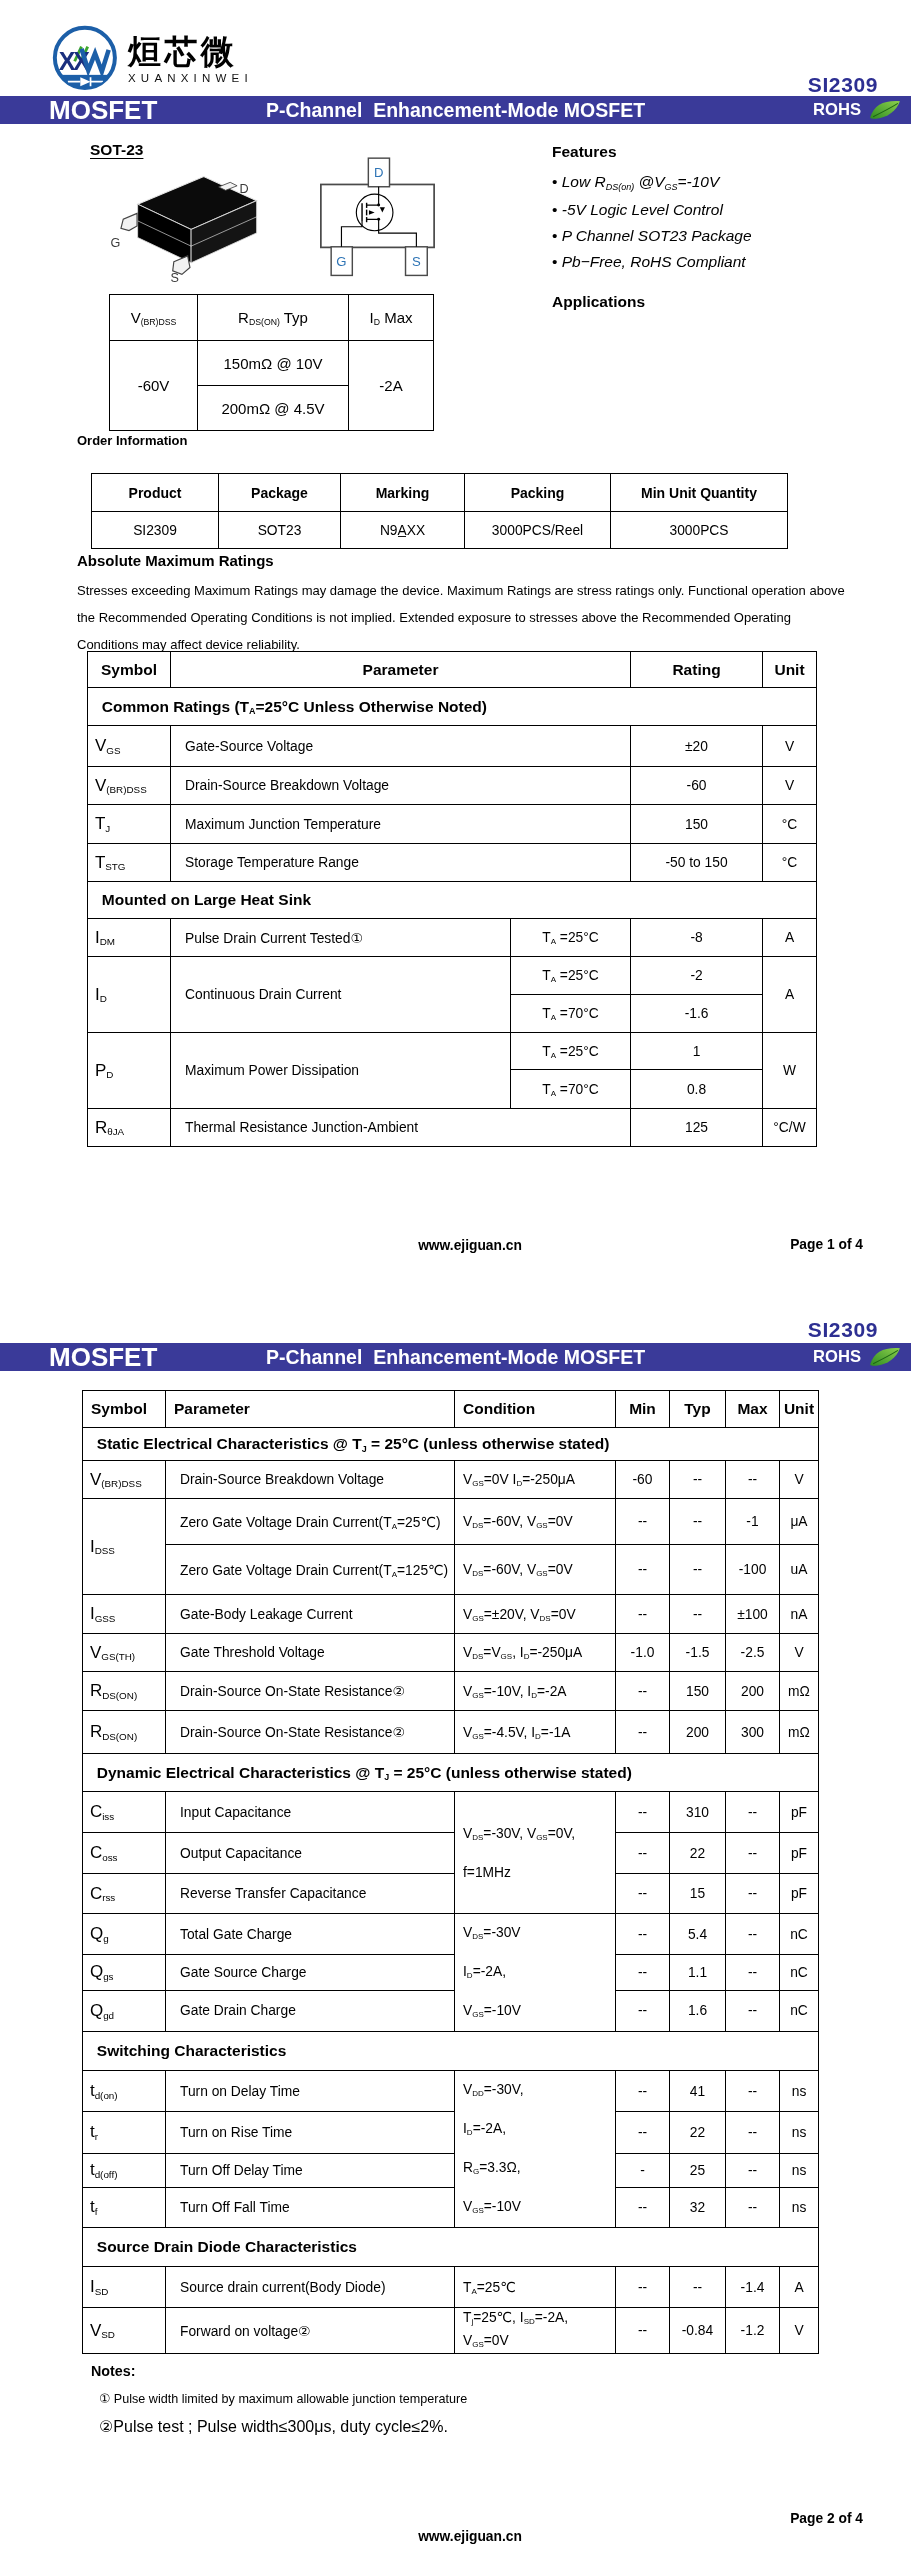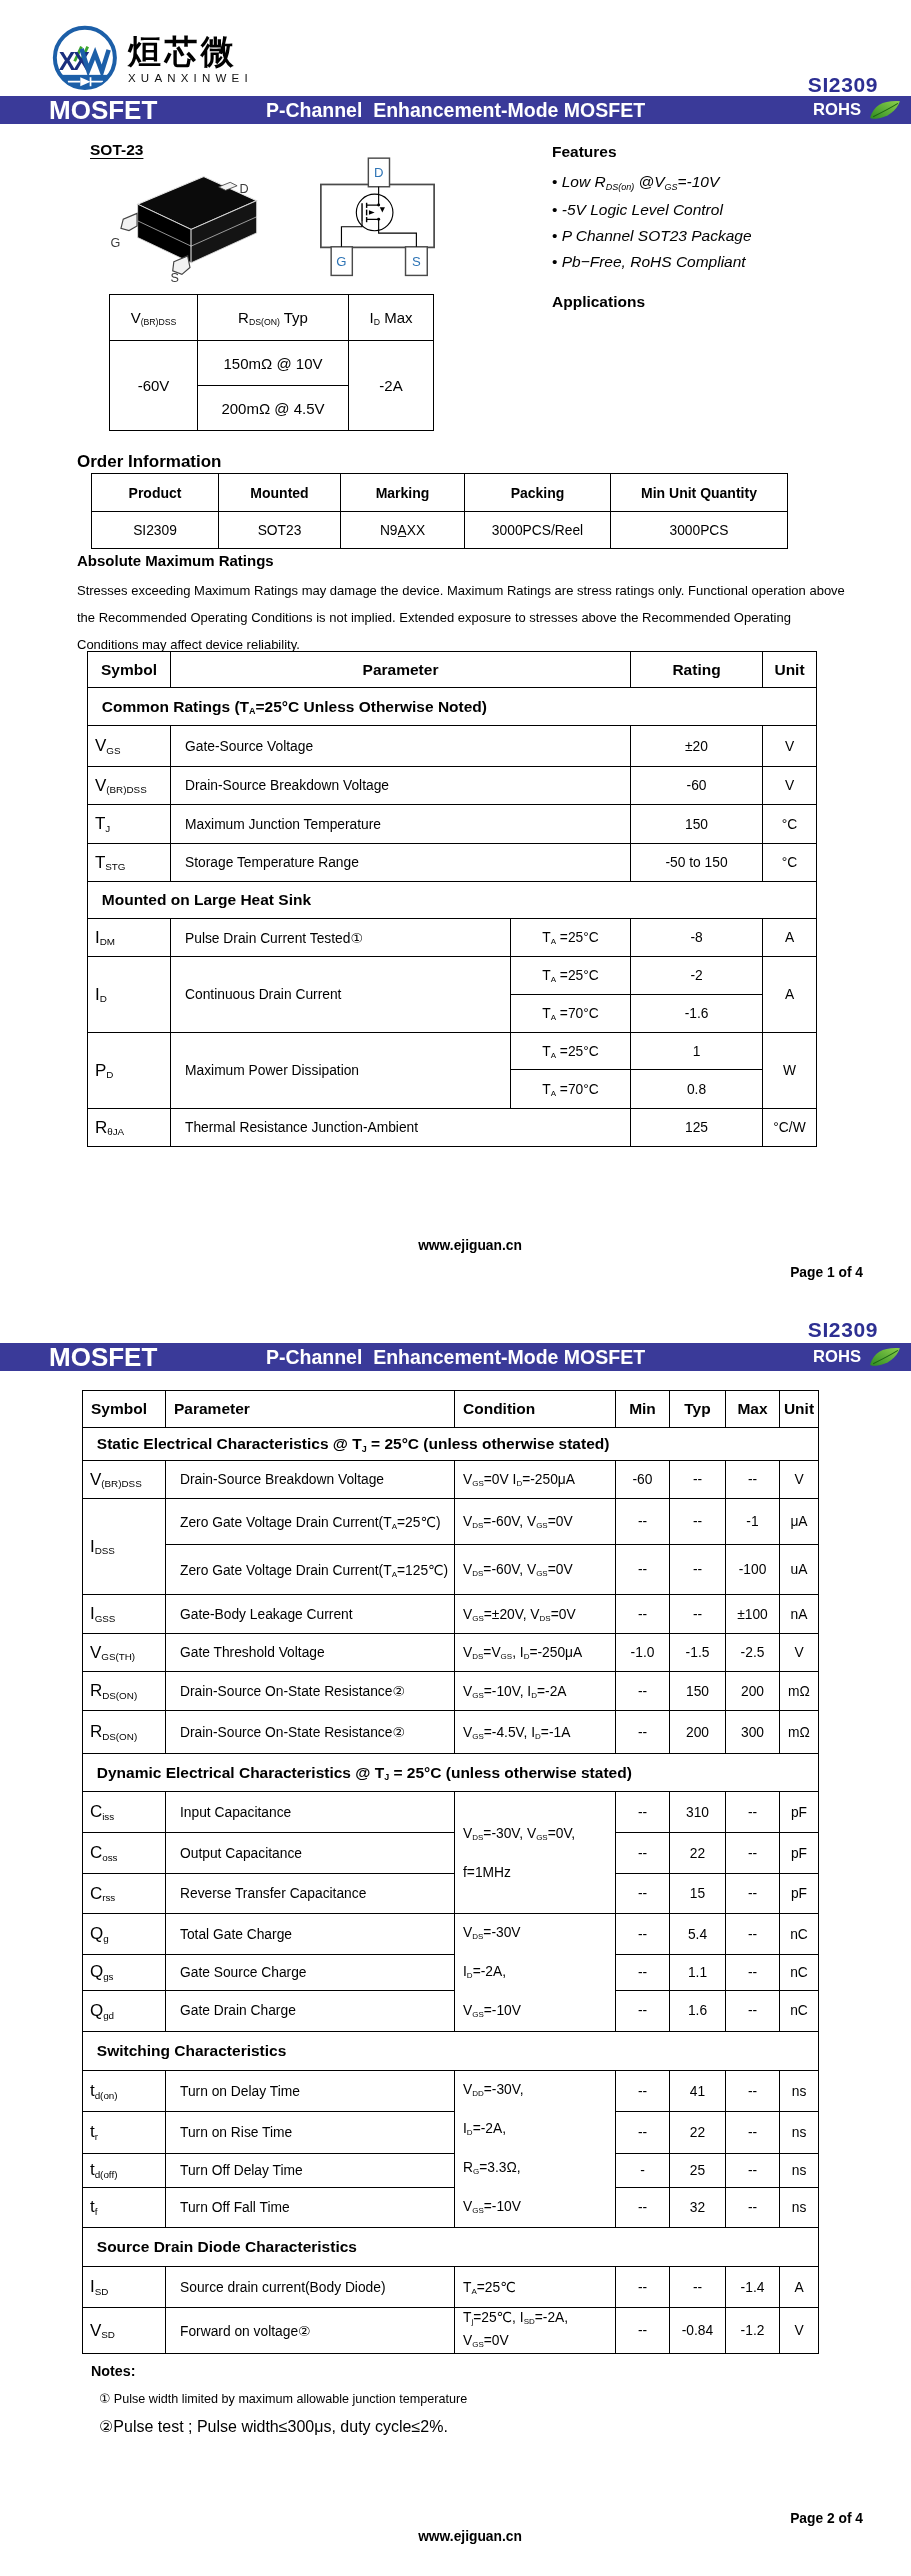--- a/index.html
+++ b/index.html
@@ -172,34 +172,34 @@
       <td rowspan="2" style="font-size:15px">-60V</td>
       <td style="font-size:15px">150mΩ @ 10V</td>
       <td rowspan="2" style="font-size:15px">-2A</td>
     </tr>
     <tr style="height:45px">
       <td style="font-size:15px">200mΩ @ 4.5V</td>
     </tr>
   </tbody>
     </table>
 
-  <div class="abs h1" style="left:77px;top:452px;font-size:17px;">Order Information</div>
+  <div class="abs h1" style="left:77px;top:433px;font-size:13px;">Order Information</div>
 
   <table class="lite" style="left:91px;top:473px;width:696px;">
     <colgroup>
         <col style="width:127px">
         <col style="width:122px">
         <col style="width:124px">
         <col style="width:146px">
         <col style="width:177px">
       </colgroup>
     <tbody>
         <tr class="hdrS" style="height:38px">
       <th>Product</th>
-      <th>Mounted</th>
+      <th>Package</th>
       <th>Marking</th>
       <th>Packing</th>
       <th>Min Unit Quantity</th>
     </tr>
     <tr style="height:37px;font-size:14.3px;">
       <td>SI2309</td>
       <td>SOT23</td>
       <td>N9A̲XX</td>
       <td>3000PCS/Reel</td>
       <td>3000PCS</td>
@@ -287,21 +287,21 @@
     <tr style="height:38px">
       <td class="sym">R<sub>θJA</sub></td>
       <td colspan="2" class="param">Thermal Resistance Junction-Ambient</td>
       <td>125</td>
       <td>°C/W</td>
     </tr>
   </tbody>
     </table>
 
   <div class="abs foot" style="left:407px;top:1238px;width:126px;text-align:center;">www.ejiguan.cn</div>
-  <div class="abs foot" style="left:777px;top:1237px;width:86px;text-align:right;font-weight:bold;margin-top:28px;">Page 1 of 4</div>
+  <div class="abs foot" style="left:777px;top:1237px;width:86px;text-align:right;font-weight:bold;">Page 1 of 4</div>
 
   <div class="abs partnum" style="top:1318px;">SI2309</div>
 
   <div class="abs bar" style="top:1343px;">
     <span class="bleft">MOSFET</span>
     <span class="bcenter">P-Channel  Enhancement-Mode MOSFET</span>
     <span class="brohs">ROHS</span>
     <span class="bleaf">
       <svg width="36" height="25" viewBox="0 0 70 48">
         <path d="M6 40 C14 14, 34 6, 64 8 C58 26, 40 40, 18 42 C12 42, 8 42, 6 40 Z" fill="url(#lg1)"></path>

